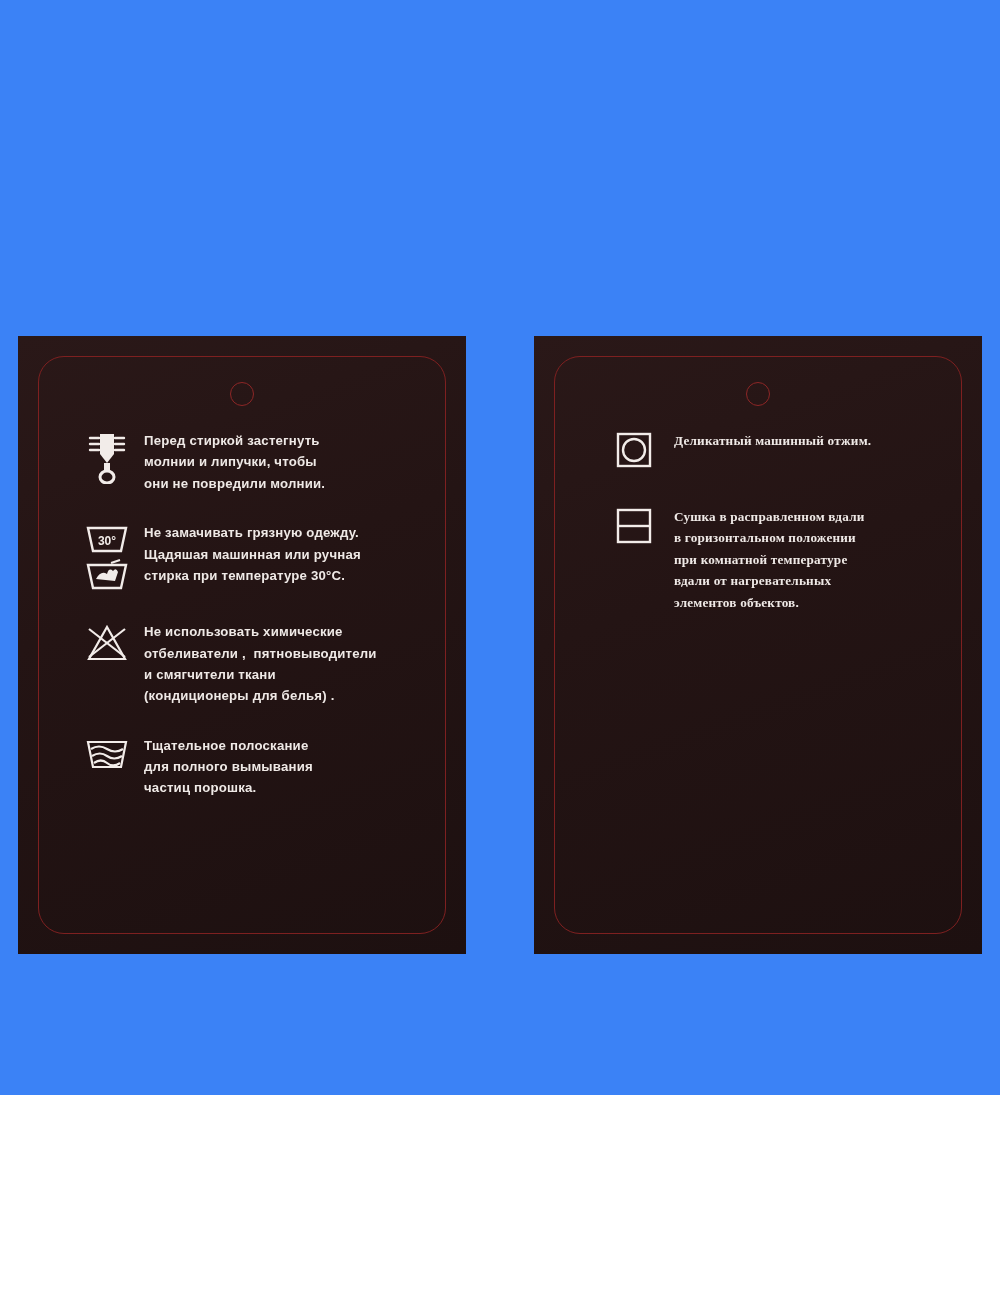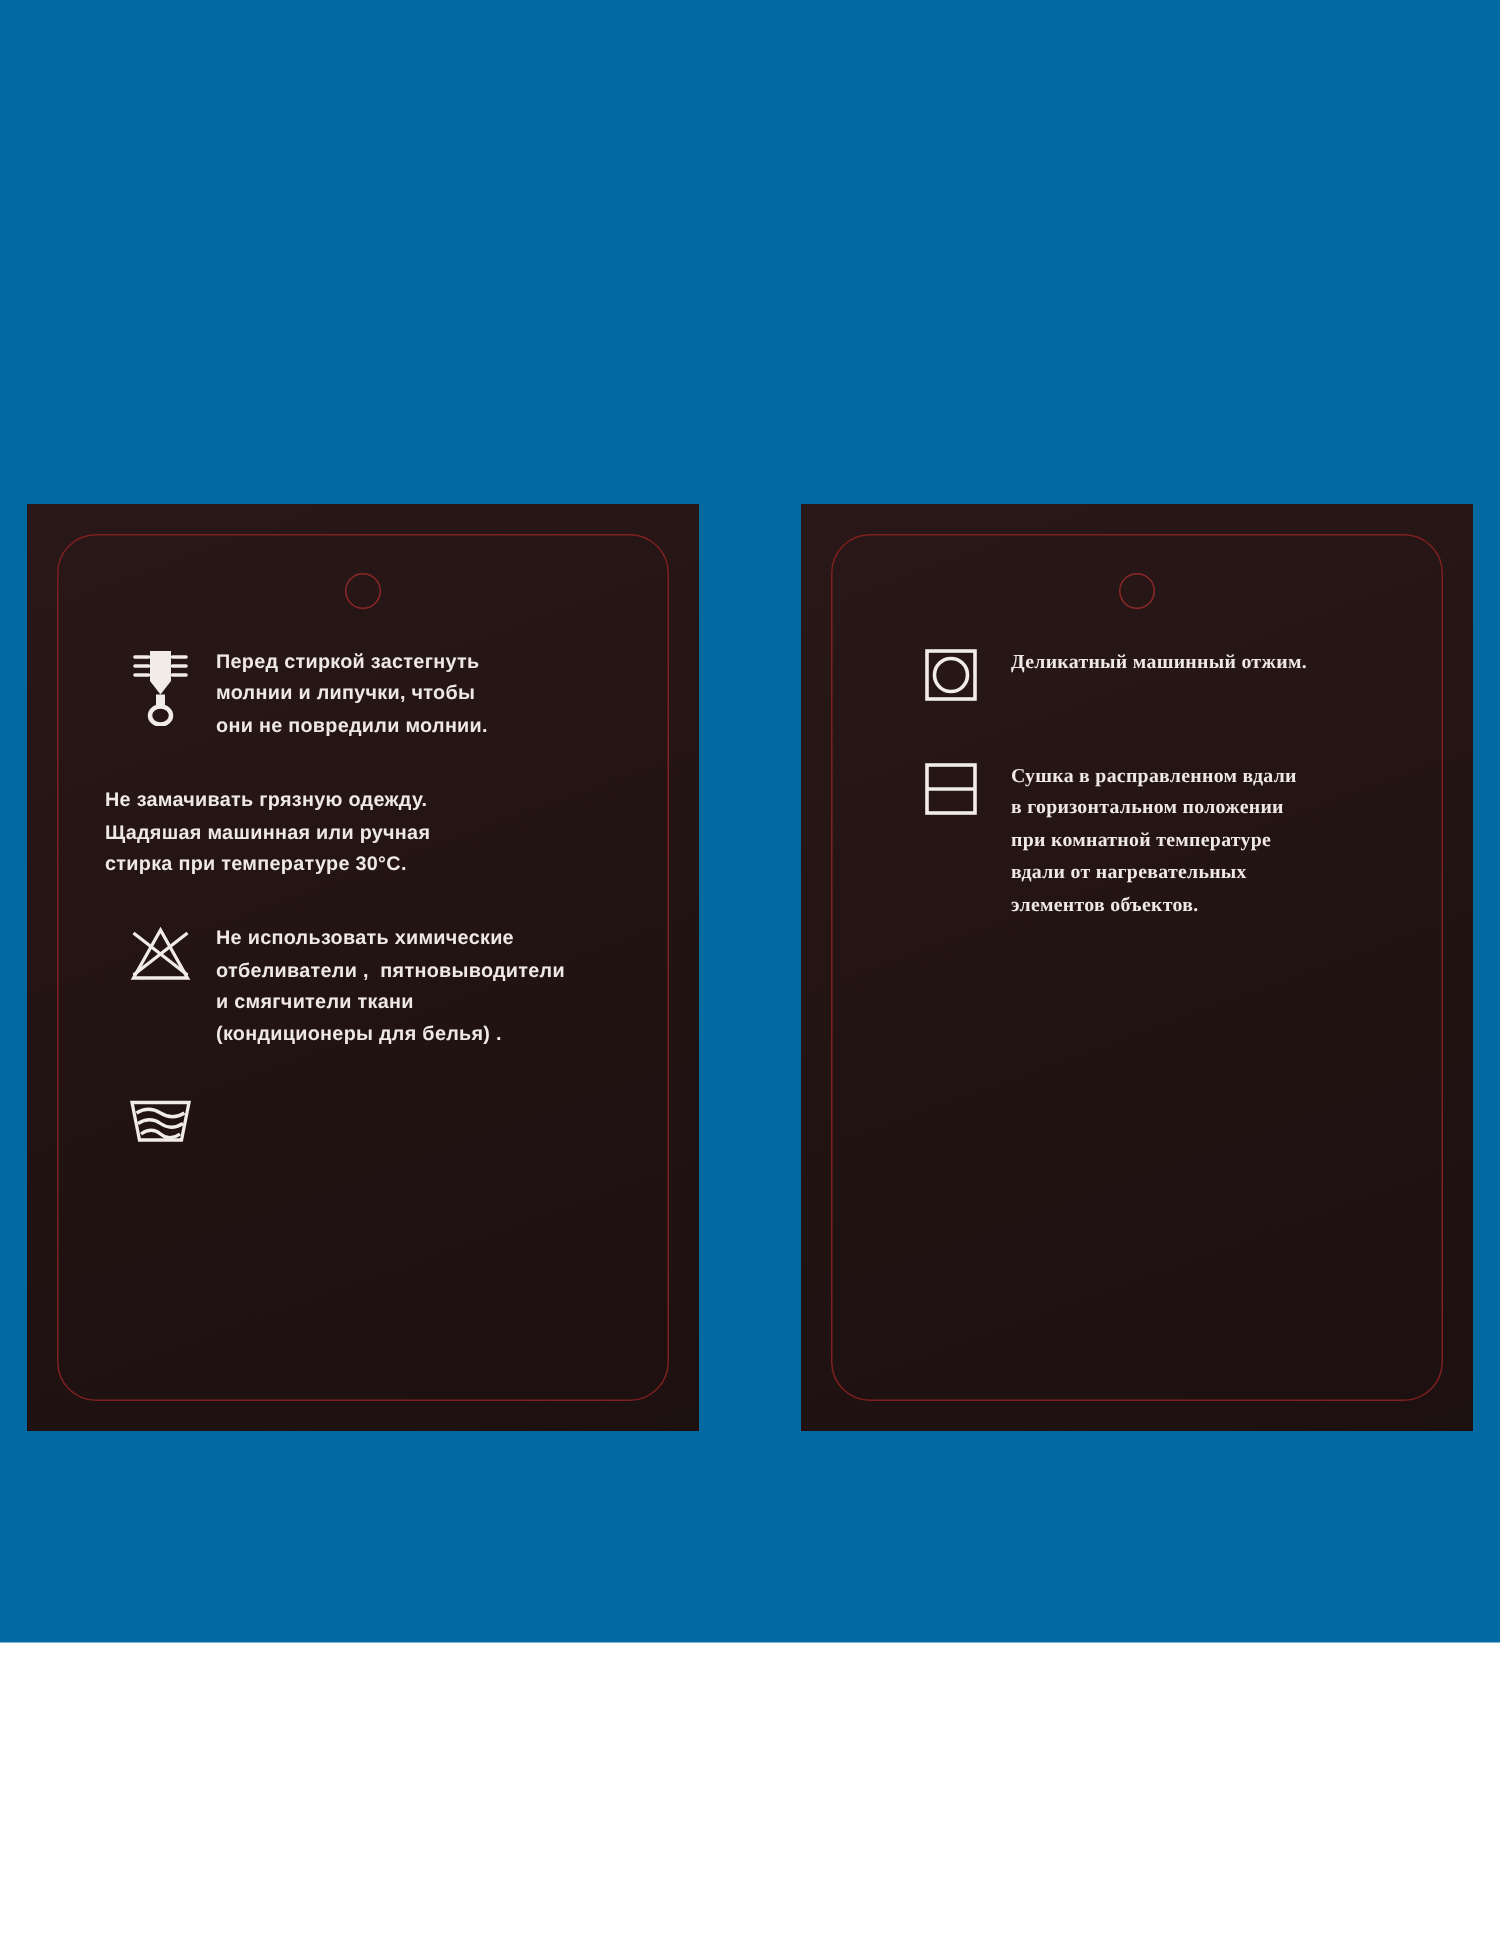--- a/index.html
+++ b/index.html
@@ -13,21 +13,21 @@
     font-family: "Liberation Sans", sans-serif;
     position: relative;
     overflow: hidden;
   }
   .sheet {
     position: absolute;
     left: 0;
     top: 0;
     width: 1000px;
     height: 1095px;
-    background: #0369a1;
+    background: #3b82f6;
   }
   .cards {
     position: absolute;
     left: 0;
     top: 336px;
     width: 1000px;
     height: 620px;
     display: flex;
     justify-content: space-between;
     padding: 0 18px;
@@ -127,20 +127,31 @@
             </svg>
           </div>
           <div class="text-cell">
             <span class="line">Перед стиркой застегнуть</span>
             <span class="line">молнии и липучки, чтобы</span>
             <span class="line">они не повредили молнии.</span>
           </div>
         </div>
 
         <div class="row">
+          <div class="icon-cell">
+            <svg width="50" height="34" viewBox="0 0 50 34">
+              <path d="M6 6 L44 6 L39 29 L11 29 Z" fill="none" stroke="#f2ece9" stroke-width="2.4"></path>
+              <text x="25" y="23" font-family="Liberation Sans, sans-serif" font-size="12" font-weight="bold" fill="#f2ece9" text-anchor="middle">30°</text>
+            </svg>
+            <svg class="stacked" width="50" height="34" viewBox="0 0 50 34">
+              <path d="M6 6 L44 6 L39 29 L11 29 Z" fill="none" stroke="#f2ece9" stroke-width="2.4"></path>
+              <path d="M14 20 q5 -9 11 -5 q2 -7 6 -3 q3 -4 5 1 l-3 9 z" fill="#f2ece9"></path>
+              <line x1="29" y1="4" x2="38" y2="1" stroke="#f2ece9" stroke-width="2"></line>
+            </svg>
+          </div>
           <div class="text-cell">
             <span class="line">Не замачивать грязную одежду.</span>
             <span class="line">Щадяшая машинная или ручная</span>
             <span class="line">стирка при температуре 30°С.</span>
           </div>
         </div>
 
         <div class="row">
           <div class="icon-cell">
             <svg width="52" height="44" viewBox="0 0 52 44">
@@ -159,20 +170,25 @@
 
         <div class="row">
           <div class="icon-cell">
             <svg width="52" height="38" viewBox="0 0 52 38">
               <path d="M7 7 L45 7 L40 32 L12 32 Z" fill="none" stroke="#f2ece9" stroke-width="2.2"></path>
               <path d="M10 14 q8 -5 16 0 t16 0" fill="none" stroke="#f2ece9" stroke-width="2.2"></path>
               <path d="M11 21 q8 -5 15 0 t15 0" fill="none" stroke="#f2ece9" stroke-width="2.2"></path>
               <path d="M13 28 q7 -5 13 0 t13 0" fill="none" stroke="#f2ece9" stroke-width="2.2"></path>
             </svg>
           </div>
+          <div class="text-cell">
+            <span class="line">Тщательное полоскание</span>
+            <span class="line">для полного вымывания</span>
+            <span class="line">частиц порошка.</span>
+          </div>
         </div>
 
       </div>
     </div>
 
     <div class="card card-right">
       <div class="card-border"></div>
       <div class="punch-hole"></div>
       <div class="rows">
 

